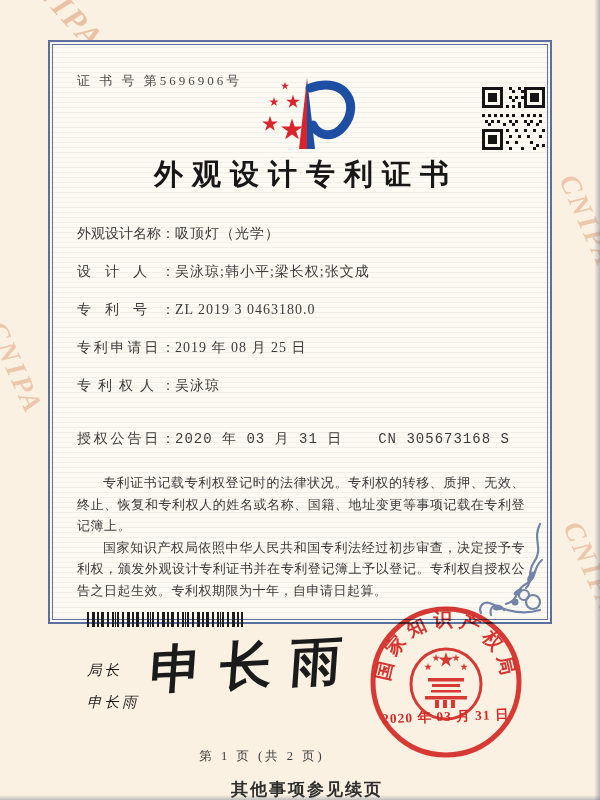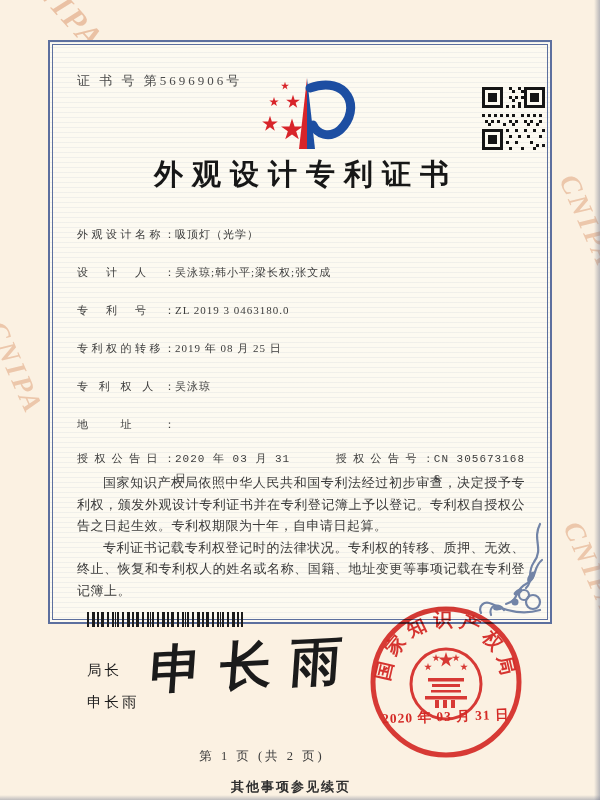--- a/index.html
+++ b/index.html
@@ -53,21 +53,21 @@
     font-size:13px; color:#4a4a4a; letter-spacing:3px;
     font-family:"Liberation Serif","DejaVu Serif",serif;
   }
   .logo { position:absolute; left:205px; top:33px; width:112px; height:78px; }
   .qr   { position:absolute; left:432px; top:45px; width:63px; height:63px; }
   .title {
     position:absolute; left:12px; right:0; top:113px;
     text-align:center; font-size:29px; font-weight:bold;
     letter-spacing:9px; color:#171717;
   }
-  .fields { position:absolute; left:27px; right:25px; top:182px; font-size:11px; color:#3c3c3c; }
+  .fields { position:absolute; left:27px; right:25px; top:182px; font-size:14px; color:#3c3c3c; }
   .frow { display:flex; margin-bottom:18px; line-height:20px; align-items:baseline; }
   .flabel {
     display:inline-block; width:98px; flex:0 0 98px;
     text-align:justify; text-align-last:justify;
     letter-spacing:0; color:#3c3c3c;
   }
   .fvalue { letter-spacing:1px; }
   .frow-combined { display:flex; margin-top:-3px; line-height:20px;font-family:Liberation Mono, monospace; }
   .frow-combined .pair2 { margin-left:36px; display:flex; }
   .body-paras {
@@ -75,38 +75,38 @@
     font-size:13px; color:#3a3a3a; line-height:21.5px;
     text-align:justify;
   }
   .body-paras p { text-indent:2em; letter-spacing:.5px; }
   .barcode {
     position:absolute; left:37px; top:570px; width:156px; height:15px;
     background:
       repeating-linear-gradient(90deg,#1c1c1c 0 2px,transparent 2px 5px),
       repeating-linear-gradient(90deg,#1c1c1c 0 1px,transparent 1px 7px);
   }
-  .signer { position:absolute; left:37px; top:619px; font-size:14.5px; color:#1f1f1f; letter-spacing:3px; }
+  .signer { position:absolute; left:37px; top:619px; font-size:14.5px; color:#1f1f1f; letter-spacing:3px;font-style:italic; }
   .signer div { margin-bottom:13px; }
   .signature {
     position:absolute; left:100px; top:588px; width:240px;
     font-size:52px; font-weight:bold; color:#1b1b1b;
     transform:rotate(-3deg) skewX(-7deg);
     letter-spacing:18px; white-space:nowrap;
   }
   .seal { position:absolute; left:318px; top:562px; width:156px; height:156px; mix-blend-mode:multiply; z-index:8; }
   .footer-page {
     position:absolute; left:0; right:0; top:706px;
     text-align:center; padding-right:76px;
     font-size:12.5px; color:#3a3a3a; letter-spacing:3px;
   }
   .ornament { position:absolute; right:4px; bottom:5px; width:72px; height:95px; opacity:.9; }
   .continuation {
     position:absolute; left:231px; top:778px;
-    font-size:13px; font-weight:bold; color:#2e2e2e; letter-spacing:2px;
+    font-size:17px; font-weight:bold; color:#2e2e2e; letter-spacing:2px;
     z-index:6;
   }
   svg { display:block; }
 </style>
 </head>
 <body>
 
 <svg width="0" height="0" style="position:absolute" aria-hidden="true">
   <defs>
     <path id="star5" d="M 0,-10 L 2.245,-3.09 L 9.511,-3.09 L 3.633,1.18 L 5.878,8.09 L 0,3.82 L -5.878,8.09 L -3.633,1.18 L -9.511,-3.09 L -2.245,-3.09 Z"></path>
@@ -215,43 +215,41 @@
     </div>
     <div class="frow">
       <span class="flabel">设计人：</span>
       <span class="fvalue">吴泳琼;韩小平;梁长权;张文成</span>
     </div>
     <div class="frow">
       <span class="flabel">专利号：</span>
       <span class="fvalue">ZL 2019 3 0463180.0</span>
     </div>
     <div class="frow">
-      <span class="flabel">专利权的转移：</span>
+      <span class="flabel">专利申请日：</span>
       <span class="fvalue">2019 年 08 月 25 日</span>
     </div>
     <div class="frow">
       <span class="flabel">专利权人：</span>
       <span class="fvalue">吴泳琼</span>
     </div>
     <div class="frow">
-      <span class="flabel">地址：</span>
     </div>
     <div class="frow-combined">
       <span class="flabel">授权公告日：</span>
       <span class="fvalue">2020 年 03 月 31 日</span>
       <span class="pair2">
-        <span class="flabel">授权公告号：</span>
         <span class="fvalue">CN 305673168 S</span>
       </span>
     </div>
   </div>
 
   <div class="body-paras">
+    <p>专利证书记载专利权登记时的法律状况。专利权的转移、质押、无效、终止、恢复和专利权人的姓名或名称、国籍、地址变更等事项记载在专利登记簿上。</p>
     <p>国家知识产权局依照中华人民共和国专利法经过初步审查，决定授予专利权，颁发外观设计专利证书并在专利登记簿上予以登记。专利权自授权公告之日起生效。专利权期限为十年，自申请日起算。</p>
-    <p>专利证书记载专利权登记时的法律状况。专利权的转移、质押、无效、终止、恢复和专利权人的姓名或名称、国籍、地址变更等事项记载在专利登记簿上。</p>
   </div>
 
   <div class="barcode"></div>
 
   <div class="signer">
     <div>局长</div>
     <div>申长雨</div>
   </div>
 
   <div class="signature">申长雨</div>

